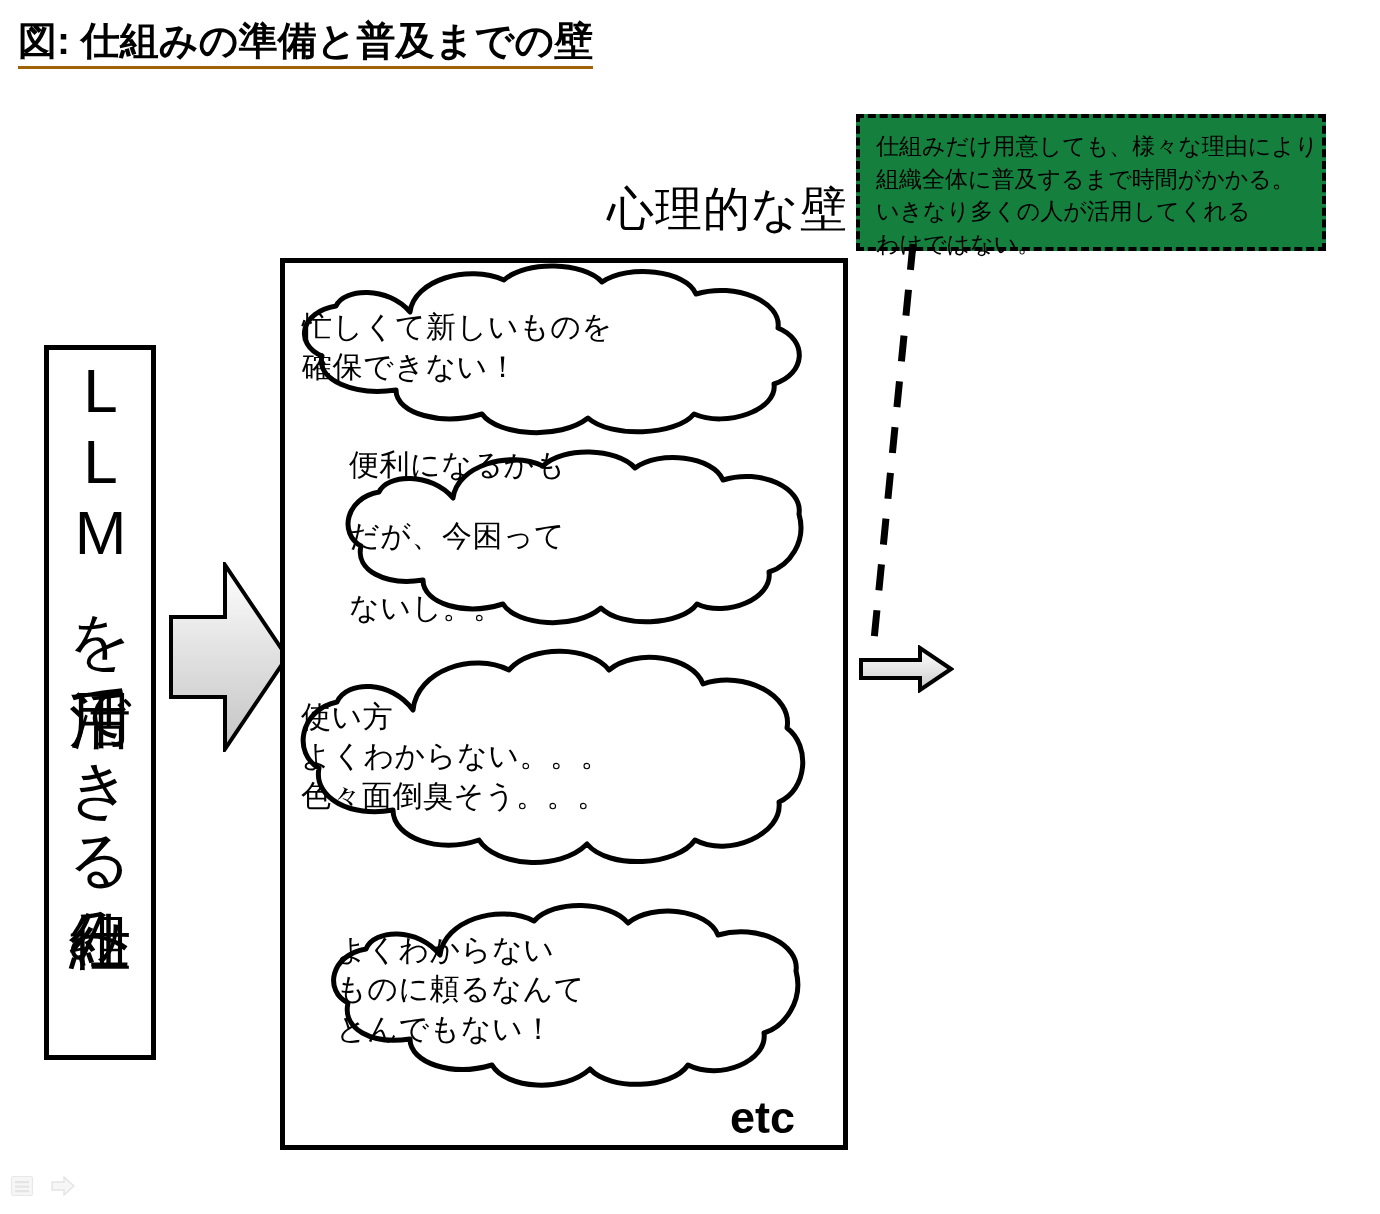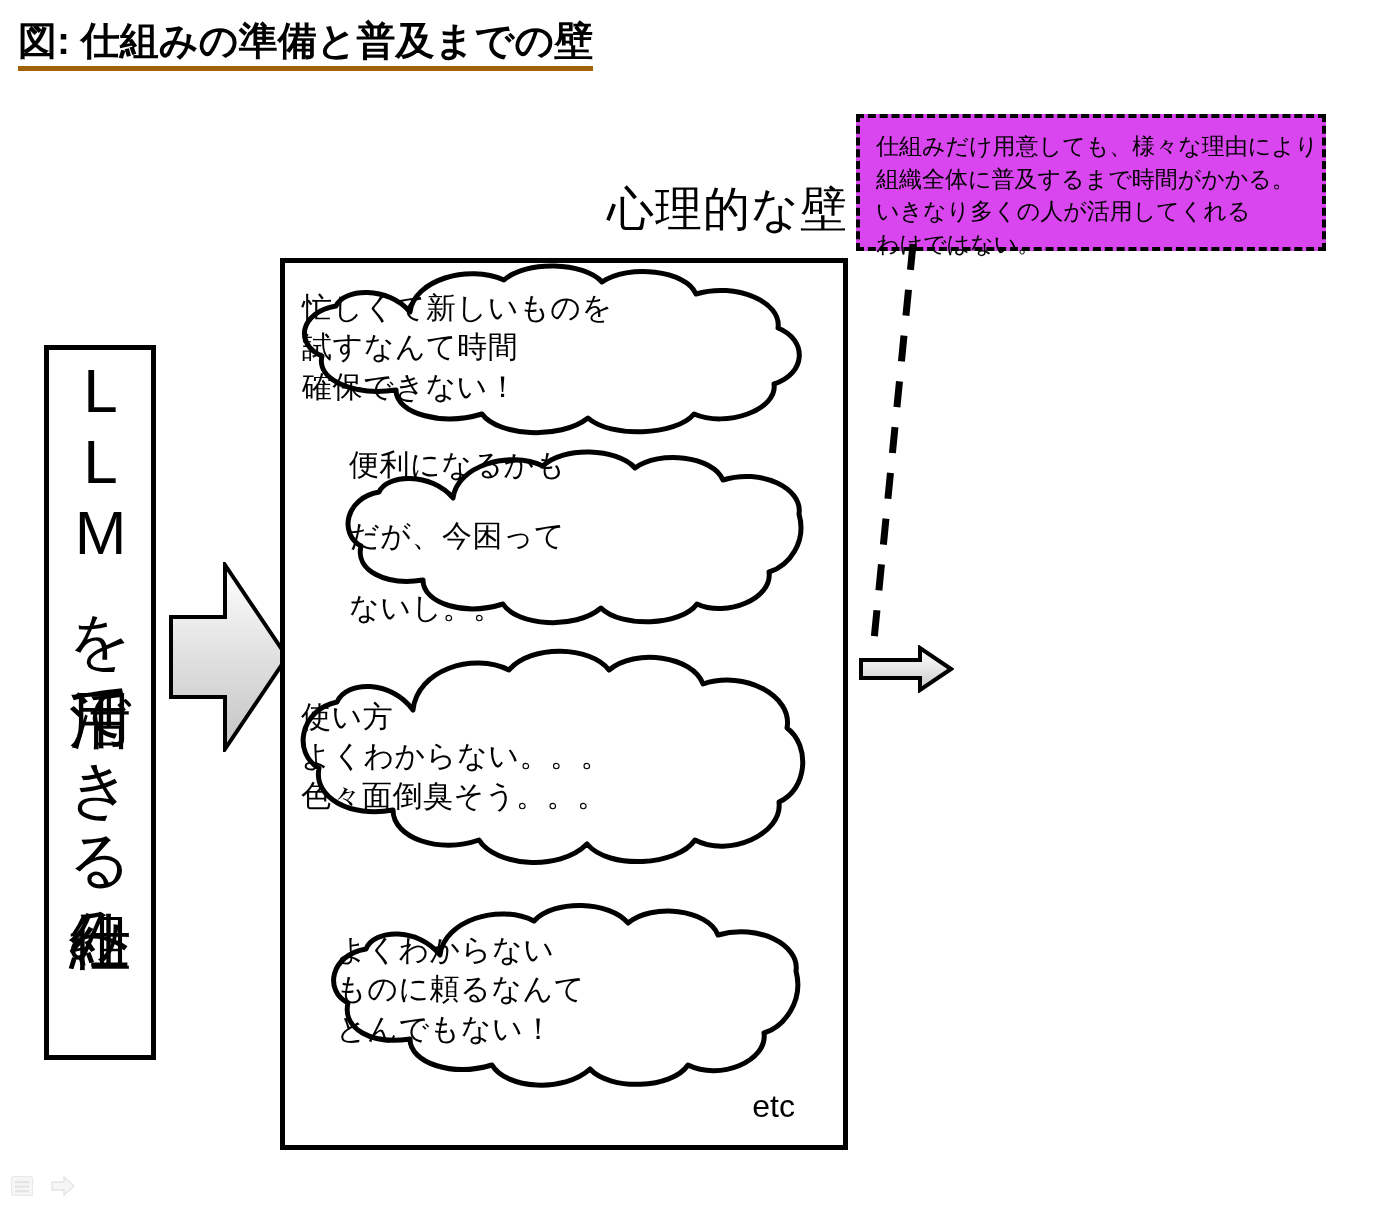--- a/index.html
+++ b/index.html
@@ -21,21 +21,21 @@
     position: absolute;
     left: 18px;
     top: 20px;
     font-size: 39px;
     font-weight: bold;
     letter-spacing: 0px;
     line-height: 1.1;
     white-space: nowrap;
   }
   #page-title .title-text {
-    border-bottom: 5px solid #a16207;
+    border-bottom: 3px solid #a16207;
     padding-bottom: 3px;
     display: inline-block;
   }
 
   
   .vbox {
     position: absolute;
     border: 5px solid #000;
     background: #fff;
     box-sizing: border-box;
@@ -77,23 +77,24 @@
     top: 258px;
     width: 568px;
     height: 892px;
     border: 5px solid #000;
     box-sizing: border-box;
     background: #fff;
   }
   #etc-label {
     position: absolute;
     right: 48px;
-    bottom: 23px;
-    font-size: 32px;
+    bottom: 5px;
+    font-size: 45px;
     line-height: 1;
+    font-weight: bold;
   }
 
   
   .cloud {
     position: absolute;
   }
   .cloud svg {
     position: absolute;
     left: 0;
     top: 0;
@@ -145,21 +146,21 @@
 
   
   #callout-note {
     position: absolute;
     left: 856px;
     top: 114px;
     width: 470px;
     height: 137px;
     border: 4px dashed #000;
     box-sizing: border-box;
-    background: #d946ef;
+    background: #15803d;
     padding: 12px 14px 0 16px;
   }
   #callout-note .note-line {
     font-size: 23px;
     line-height: 1.42;
     letter-spacing: 0px;
     white-space: nowrap;
   }
   #leader-line {
     position: absolute;
@@ -221,21 +222,20 @@
          C486 144, 434 162, 402 148
          C384 170, 318 172, 296 152
          C268 174, 206 170, 190 148
          C150 160, 104 148, 104 124
          C62 130, 24 114, 30 90
          C2 78, 8 46, 44 40
          C52 22, 96 20, 118 46 Z"></path>
   </svg>
   <div class="cloud-text">
     <span class="ln">忙しくて新しいものを</span>
-    <span class="ln">試すなんて時間</span>
     <span class="ln">確保できない！</span>
   </div>
 </div>
 
 <div id="cloud-2" class="cloud">
   <svg width="466" height="180" viewBox="0 0 466 180" xmlns="http://www.w3.org/2000/svg">
     <path fill="#ffffff" stroke="#000000" stroke-width="5" stroke-linejoin="round" stroke-linecap="round" d="M108 48
          C112 16, 164 0, 198 16
          C218 -4, 272 -2, 290 18
          C314 0, 368 6, 378 30

